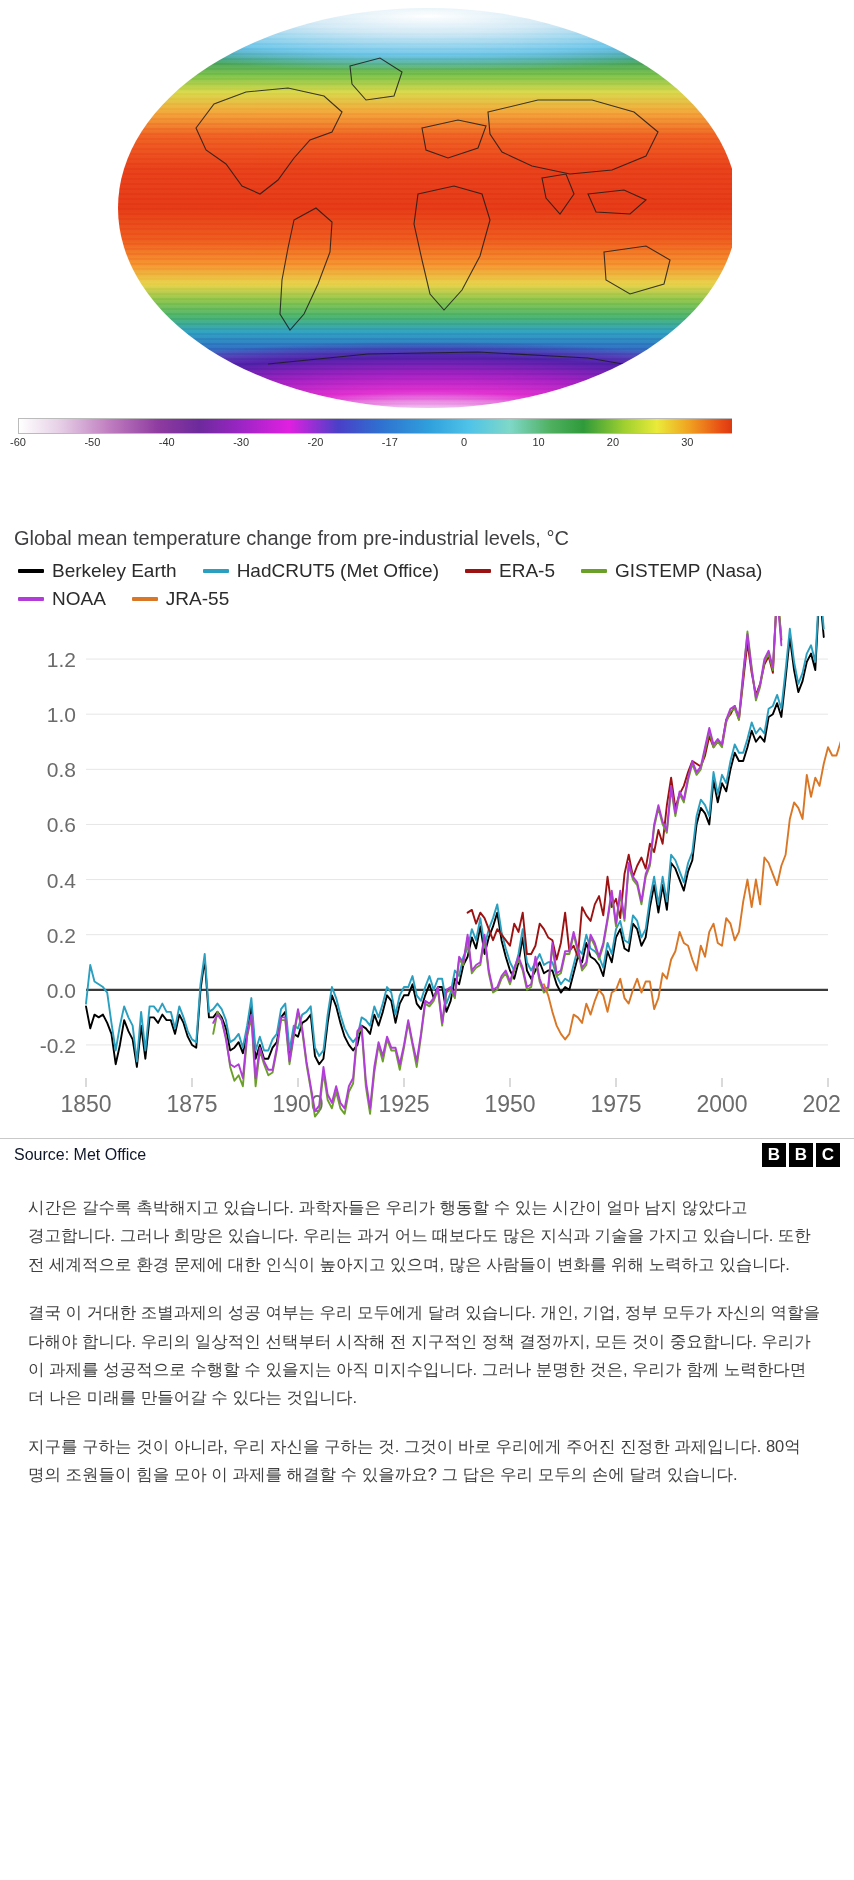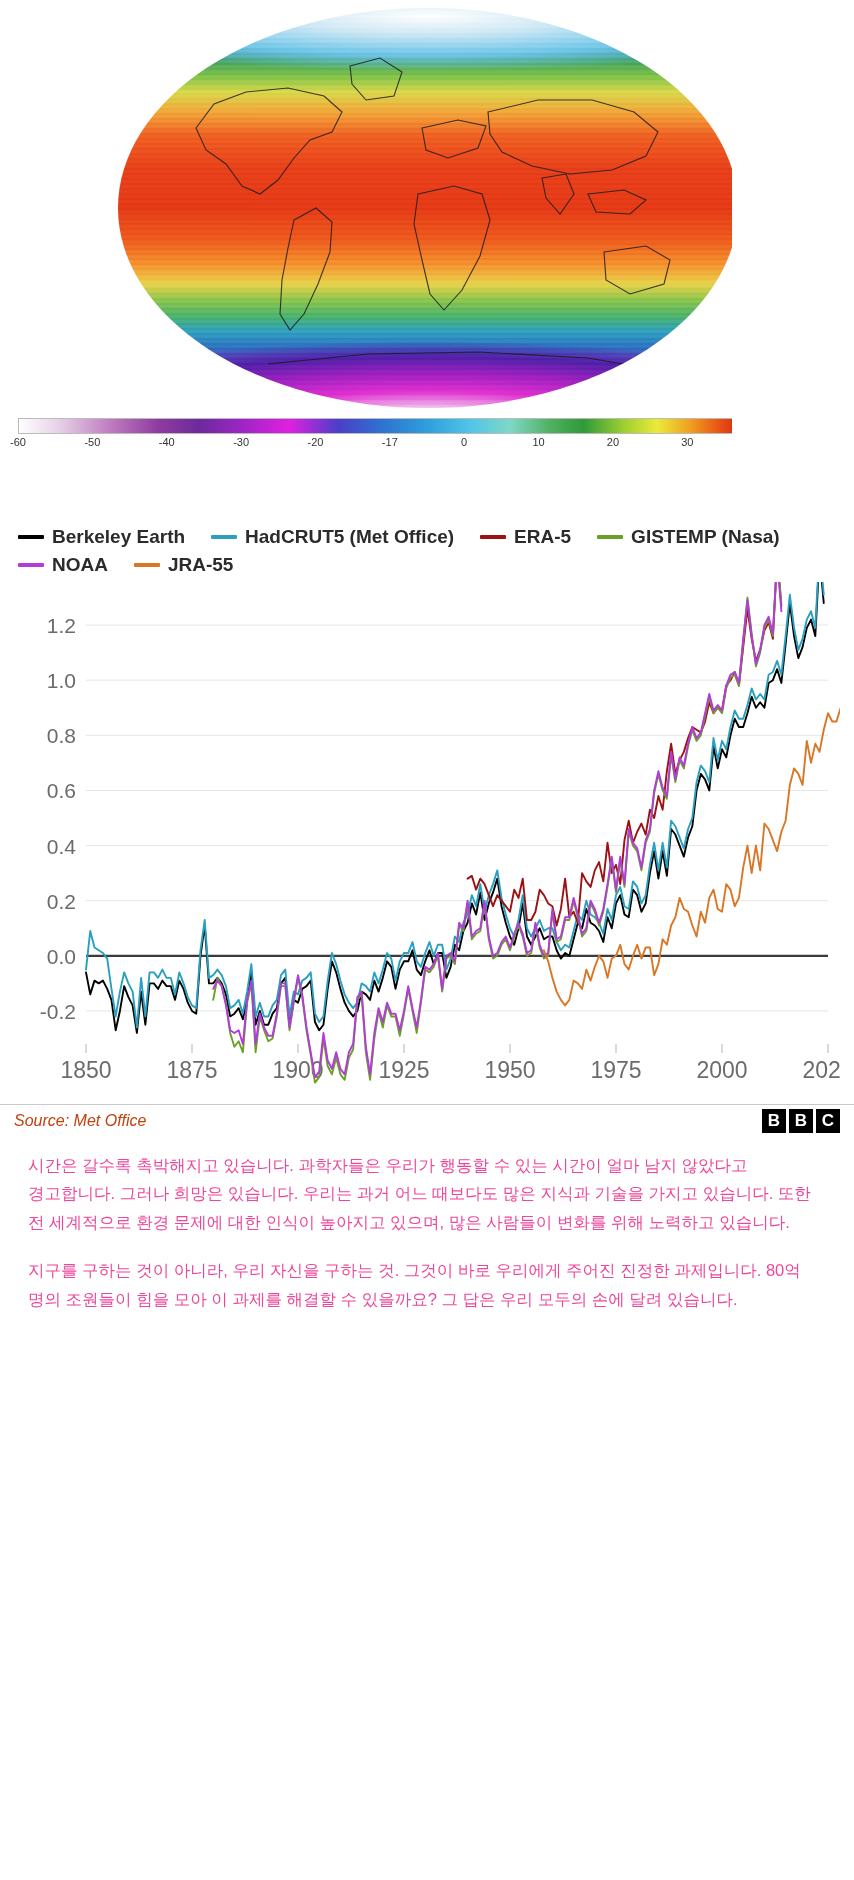--- a/index.html
+++ b/index.html
@@ -60,37 +60,37 @@
                    font-size:11px;color:#333;font-family:"Liberation Sans",sans-serif;}
 
   
   .chart-block{width:854px;background:#fff;padding:0 0 0 0;box-sizing:border-box;}
   .chart-inner{padding:6px 14px 0 14px;}
   .chart-title{font-family:"Liberation Serif",serif;font-weight:700;font-size:34px;color:#1a1a1a;
                letter-spacing:-0.2px;line-height:1.08;margin:0 0 4px 0;}
   .chart-sub{font-size:20px;color:#3f3f42;line-height:1.2;margin:0 0 10px 0;}
 
   .legend{display:flex;flex-wrap:wrap;gap:6px 26px;margin:0 0 6px 4px;}
-  .legend-item{display:flex;align-items:center;gap:8px;font-size:19px;color:#2b2b2b;white-space:nowrap;font-weight:bold;}
+  .legend-item{display:flex;align-items:center;gap:8px;font-size:19px;color:#2b2b2b;white-space:nowrap;}
   .legend-dash{width:26px;height:4px;border-radius:1px;display:inline-block;}
 
   .plot{position:relative;width:826px;height:520px;margin-left:0;}
   .plot svg{display:block;width:100%;height:100%;}
 
   .source-row{display:flex;align-items:center;justify-content:space-between;
               border-top:1px solid #c9c9c9;margin-top:2px;padding:4px 14px 4px 14px;}
-  .source-text{font-size:16px;color:#c2410c;font-style:italic;}
+  .source-text{font-size:16px;color:#0f172a;}
   .bbc-logo{display:flex;gap:3px;}
   .bbc-logo i{display:inline-flex;align-items:center;justify-content:center;
               width:24px;height:24px;background:#000;color:#fff;font-style:normal;
               font-weight:700;font-size:17px;font-family:"Liberation Sans",sans-serif;}
 
   
   .article{padding:10px 28px 26px 28px;}
-  .article p{font-size:16.5px;line-height:1.72;color:#ec4899;margin:4px 0 20px 0;
+  .article p{font-size:16.5px;line-height:1.72;color:#404040;margin:12px 0 20px 0;
              word-break:keep-all;}
   .article p:last-child{margin-bottom:0;}
 </style>
 </head>
 <body>
 
 <section class="map-block">
   <div class="globe-wrap">
     <div class="globe">
       <div class="landmasses">
@@ -136,20 +136,21 @@
         <span style="left: 72.7273%;">20</span>
         <span style="left: 81.8182%;">30</span>
         <span style="left: 90.9091%; margin-left: 25px;">40</span>
         <span style="left: 100%;">50</span>
       </div>
   </div>
 </section>
 
 <section class="chart-block">
   <div class="chart-inner">
+    <div class="chart-sub">Global mean temperature change from pre-industrial levels, °C</div>
     <div class="legend">
         <div class="legend-item">
           <span class="legend-dash" style="background: rgb(0, 0, 0);"></span>
           <span>Berkeley Earth</span>
         </div>
         <div class="legend-item">
           <span class="legend-dash" style="background: rgb(42, 159, 191);"></span>
           <span>HadCRUT5 (Met Office)</span>
         </div>
         <div class="legend-item">
@@ -217,14 +218,15 @@
     <div class="bbc-logo">
         <i>B</i>
         <i>B</i>
         <i>C</i>
       </div>
   </div>
 </section>
 
 <section class="article">
     <p>시간은 갈수록 촉박해지고 있습니다. 과학자들은 우리가 행동할 수 있는 시간이 얼마 남지 않았다고 경고합니다. 그러나 희망은 있습니다. 우리는 과거 어느 때보다도 많은 지식과 기술을 가지고 있습니다. 또한 전 세계적으로 환경 문제에 대한 인식이 높아지고 있으며, 많은 사람들이 변화를 위해 노력하고 있습니다.</p>
+    <p>결국 이 거대한 조별과제의 성공 여부는 우리 모두에게 달려 있습니다. 개인, 기업, 정부 모두가 자신의 역할을 다해야 합니다. 우리의 일상적인 선택부터 시작해 전 지구적인 정책 결정까지, 모든 것이 중요합니다. 우리가 이 과제를 성공적으로 수행할 수 있을지는 아직 미지수입니다. 그러나 분명한 것은, 우리가 함께 노력한다면 더 나은 미래를 만들어갈 수 있다는 것입니다.</p>
     <p>지구를 구하는 것이 아니라, 우리 자신을 구하는 것. 그것이 바로 우리에게 주어진 진정한 과제입니다. 80억 명의 조원들이 힘을 모아 이 과제를 해결할 수 있을까요? 그 답은 우리 모두의 손에 달려 있습니다.</p>
   </section>
 
 </body></html>

